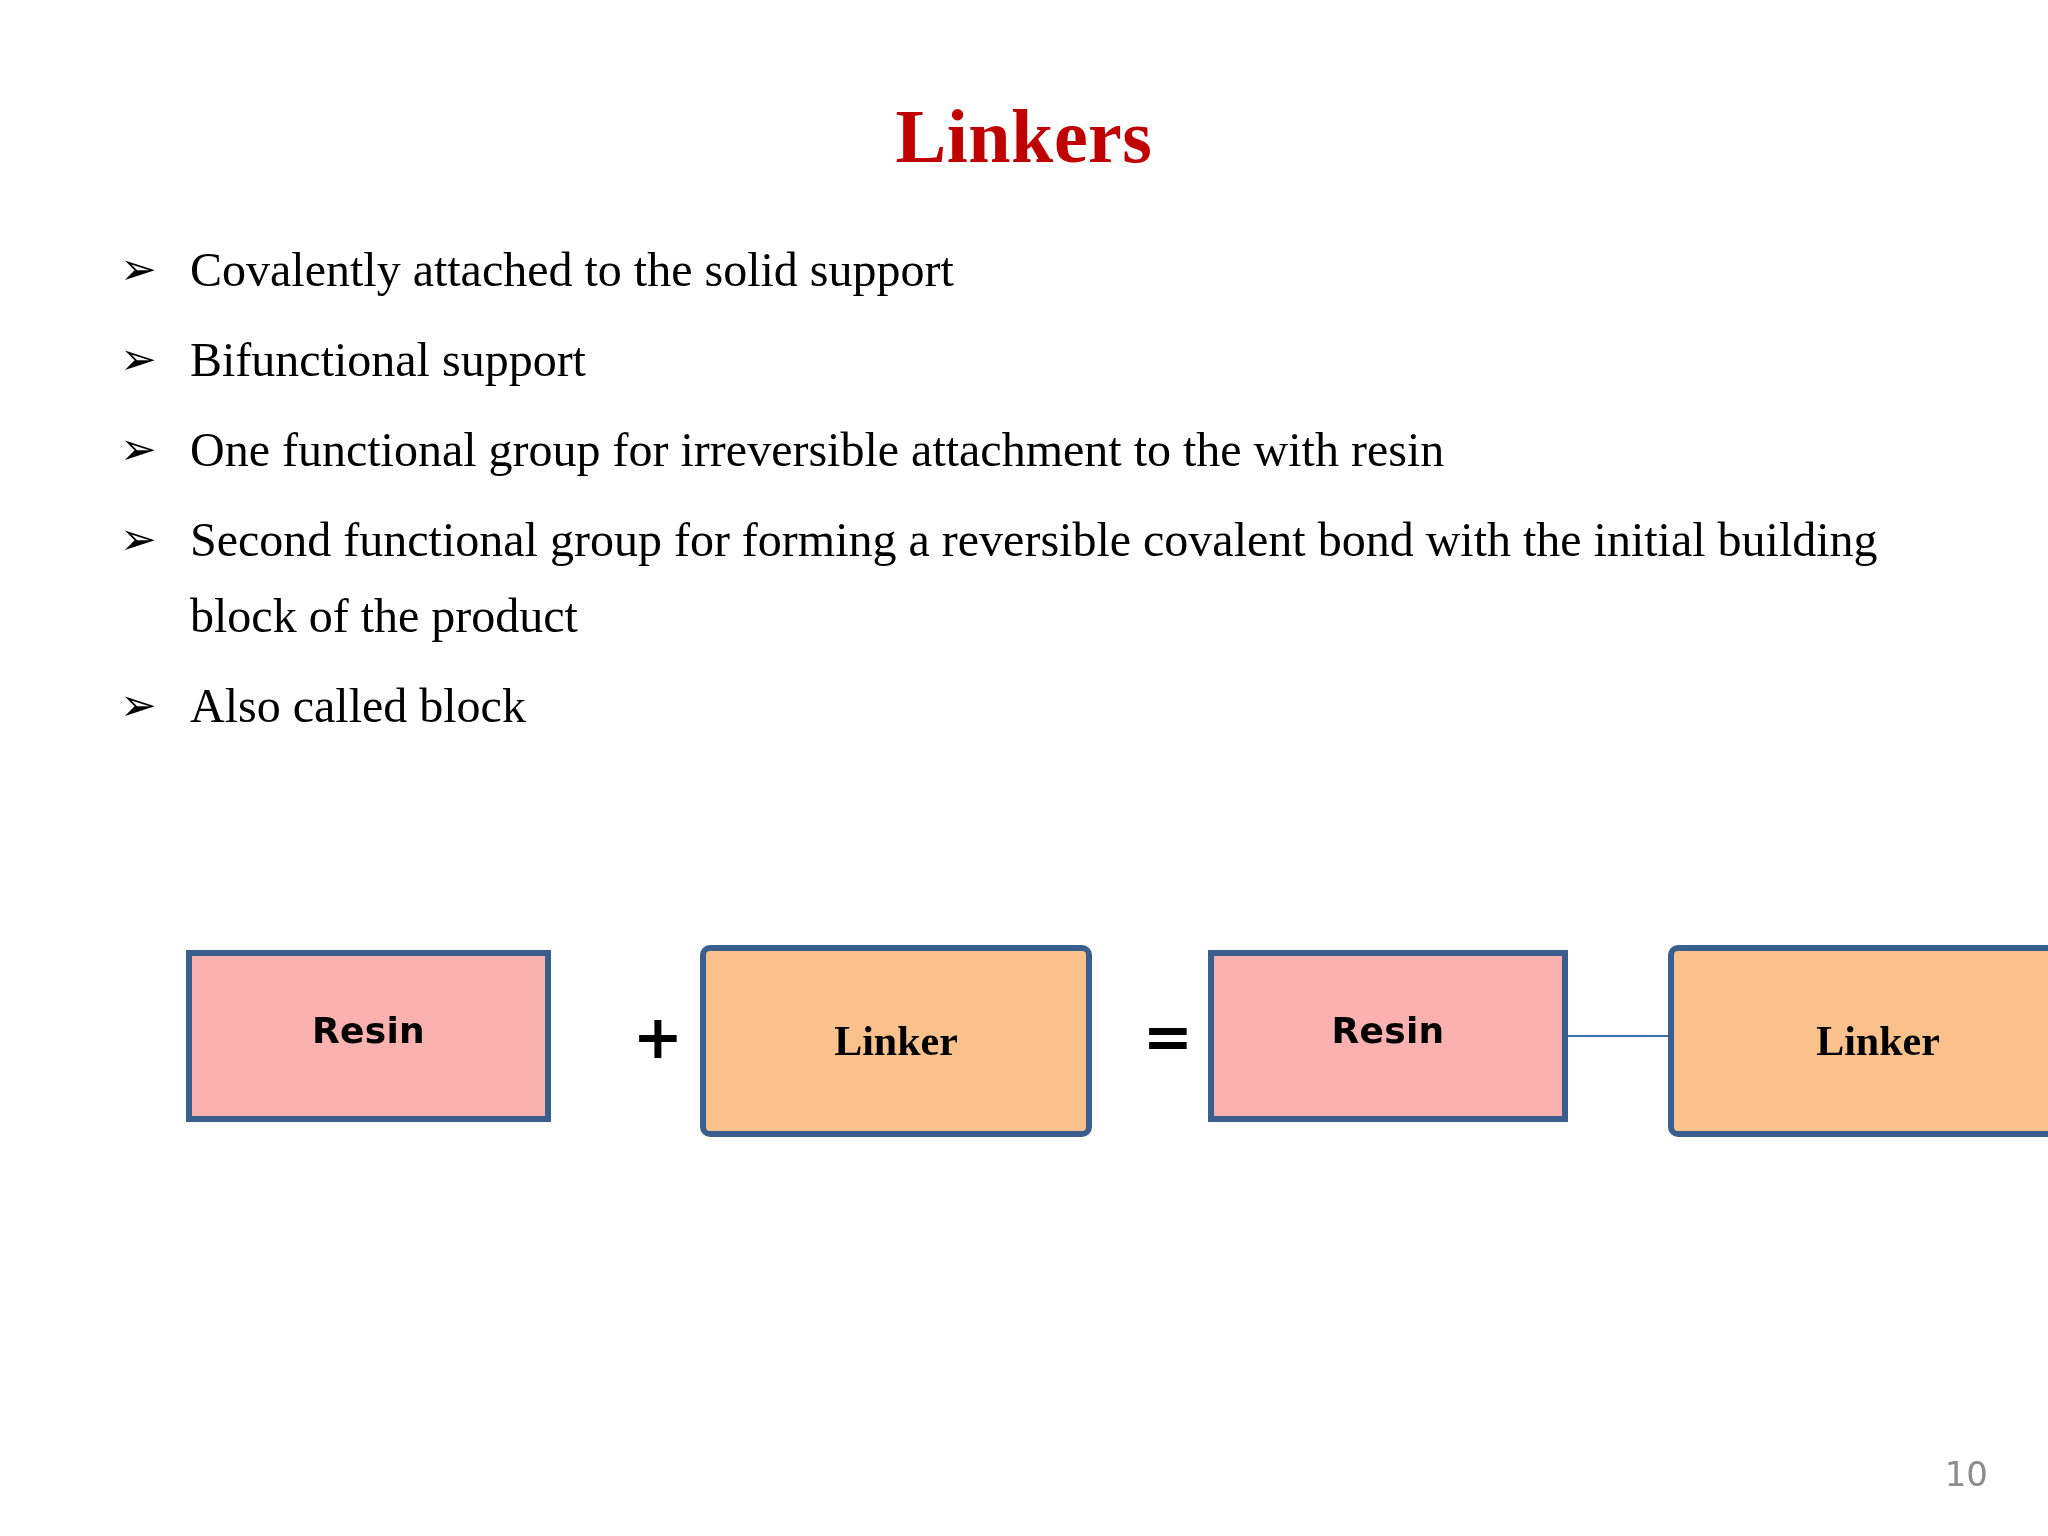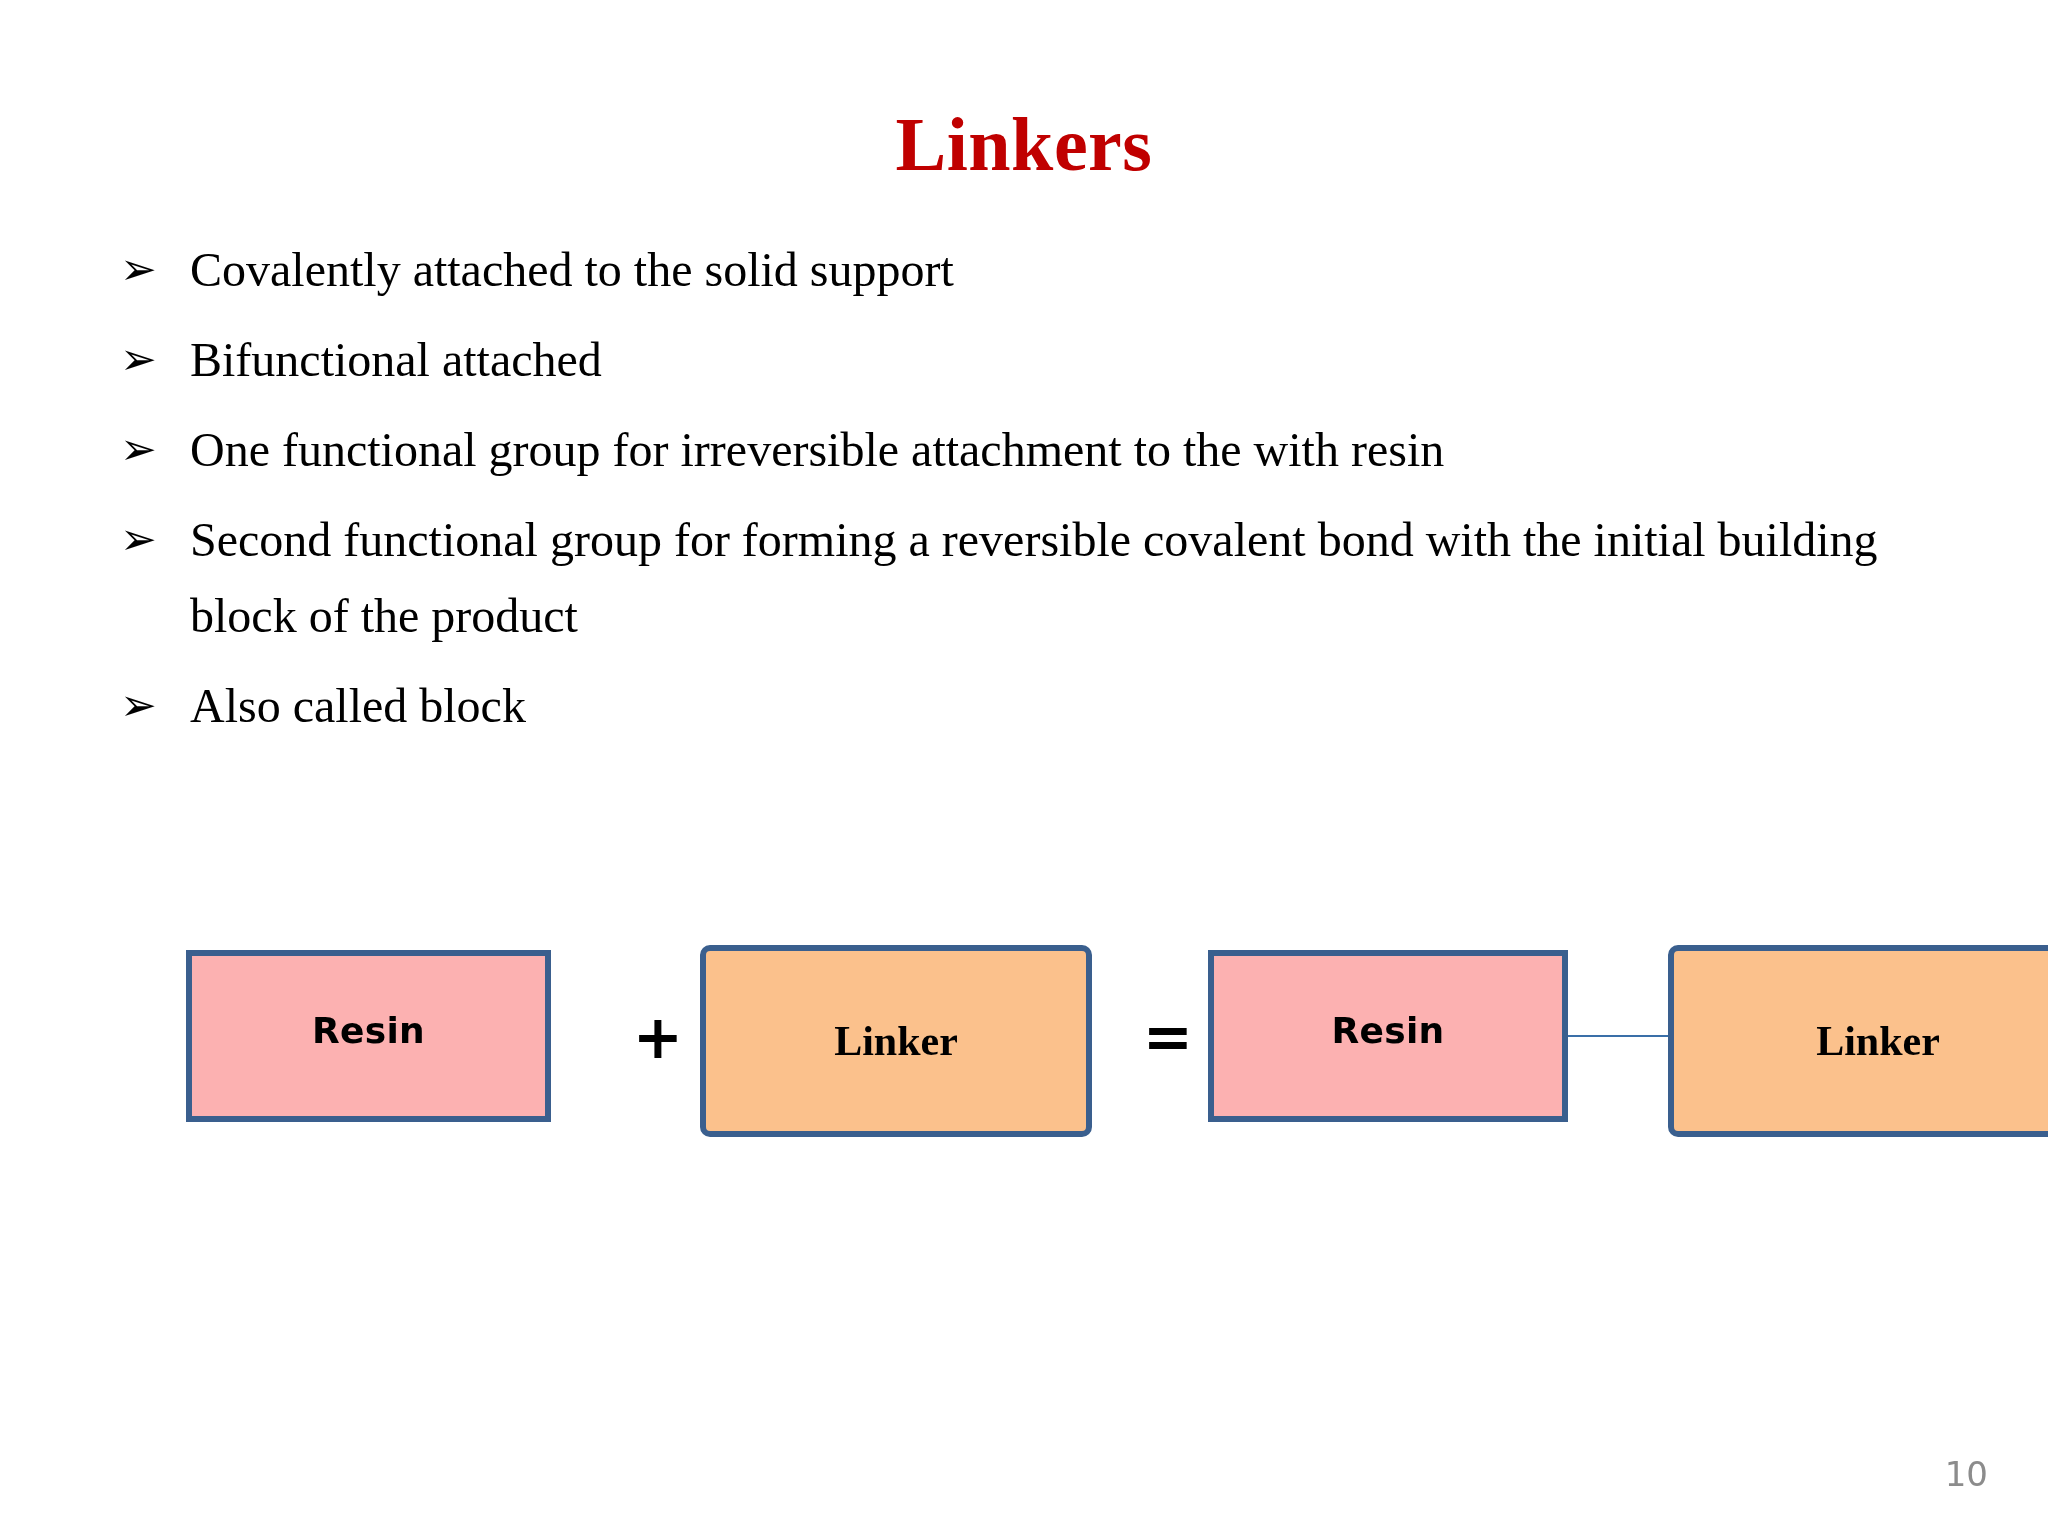--- a/index.html
+++ b/index.html
@@ -31,21 +31,20 @@
     left: 0;
     top: 95px;
     width: 2048px;
     text-align: center;
     font-family: "Liberation Serif", "DejaVu Serif", serif;
     font-weight: bold;
     font-size: 76px;
     line-height: 82px;
     color: #C00000;
     letter-spacing: 0.5px;
-    margin-top: 8px;
   }
 
   
   #bullet-list {
     position: absolute;
     left: 118px;
     top: 232px;
     width: 1860px;
   }
   .bullet-row {
@@ -162,21 +161,21 @@
 
   <div id="bullet-list">
 
     <div class="bullet-row">
       <span class="bullet-marker">➢</span>
       <span class="bullet-text">Covalently attached to the solid support</span>
     </div>
 
     <div class="bullet-row">
       <span class="bullet-marker">➢</span>
-      <span class="bullet-text">Bifunctional attached</span>
+      <span class="bullet-text">Bifunctional support</span>
     </div>
 
     <div class="bullet-row">
       <span class="bullet-marker">➢</span>
       <span class="bullet-text">One functional group for irreversible attachment to the with resin</span>
     </div>
 
     <div class="bullet-row">
       <span class="bullet-marker">➢</span>
       <span class="bullet-text">Second functional group for forming a reversible covalent bond with the initial building block of the product</span>

